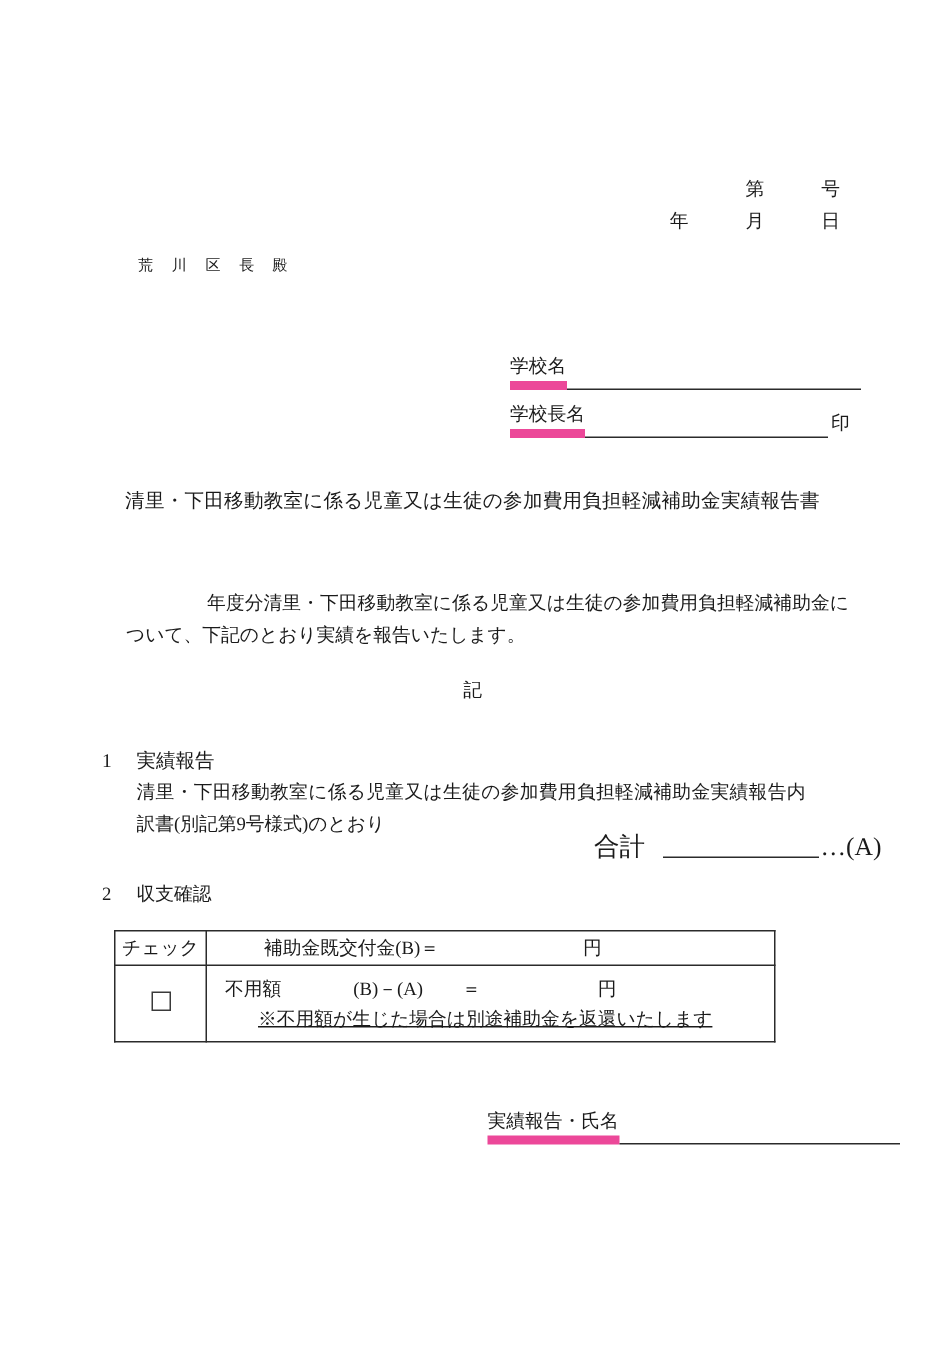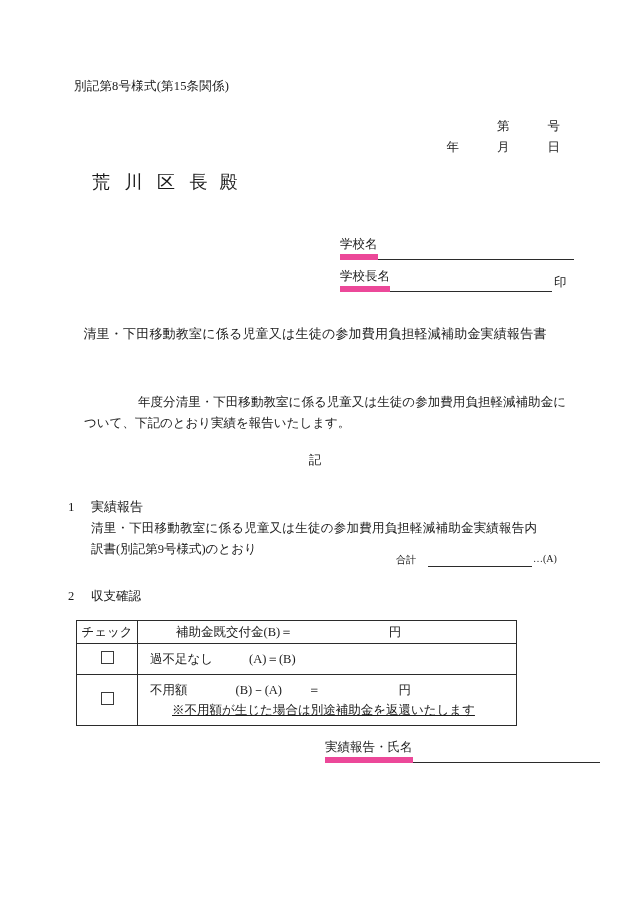--- a/index.html
+++ b/index.html
@@ -44,21 +44,21 @@
     width: 130px;
     font-size: 12.5px;
     display: flex;
     justify-content: flex-end;
   }
   .date-row .gap-mid { display: inline-block; width: 38px; }
 
   .addressee {
     left: 92px;
     top: 170px;
-    font-size: 18px;
+    font-size: 10px;
     letter-spacing: 5px;
     white-space: nowrap;
   }
   .addressee .tono { margin-left: 7px; }
 
   
   .sig-line {
     font-size: 12.5px;
     white-space: nowrap;
     display: flex;
@@ -130,23 +130,23 @@
     left: 91px;
     top: 518px;
     width: 446px;
     font-size: 12.5px;
     line-height: 21px;
     text-align: justify;
   }
   .total-row {
     left: 396px;
     top: 553px;
-    font-size: 10px;
-    display: flex;
-    align-items: flex-start;
+    font-size: 17px;
+    display: flex;
+    align-items: center;
     white-space: nowrap;
   }
   .total-rule {
     width: 104px;
     border-bottom: 1px solid #2b2b2b;
     height: 13px;
     margin-left: 12px;
   }
   .total-tag { padding-left: 1px; }
 
@@ -221,21 +221,20 @@
     display: flex;
     align-items: flex-end;
   }
   .footer-sig .sig-rule { width: 187px; }
 </style>
 </head>
 <body>
 
 <div class="page">
 
-  <div class="abs form-no">別記第8号様式(第15条関係)</div>
 
   <div class="abs doc-number-row">
     <span>第</span>
     <span class="gap-wide"></span>
     <span>号</span>
   </div>
   <div class="abs date-row">
     <span>年</span>
     <span class="gap-mid"></span>
     <span>月</span>
@@ -283,32 +282,20 @@
         <td class="col-check">チェック</td>
         <td>
           <div class="head-inner">
             <span>補助金既交付金(B)＝</span>
             <span class="amount-gap"></span>
             <span>円</span>
           </div>
         </td>
       </tr>
 
-      <tr class="row-ok">
-        <td class="col-check">
-          <span class="checkbox-glyph"></span>
-        </td>
-        <td>
-          <div class="cell-pad kv-line">
-            <span>過不足なし</span>
-            <span class="label-gap-1"></span>
-            <span>(A)＝(B)</span>
-          </div>
-        </td>
-      </tr>
 
       <tr class="row-unused">
         <td class="col-check">
           <span class="checkbox-glyph"></span>
         </td>
         <td>
           <div class="cell-pad">
             <div class="kv-line">
               <span>不用額</span>
               <span class="label-gap-2"></span>

